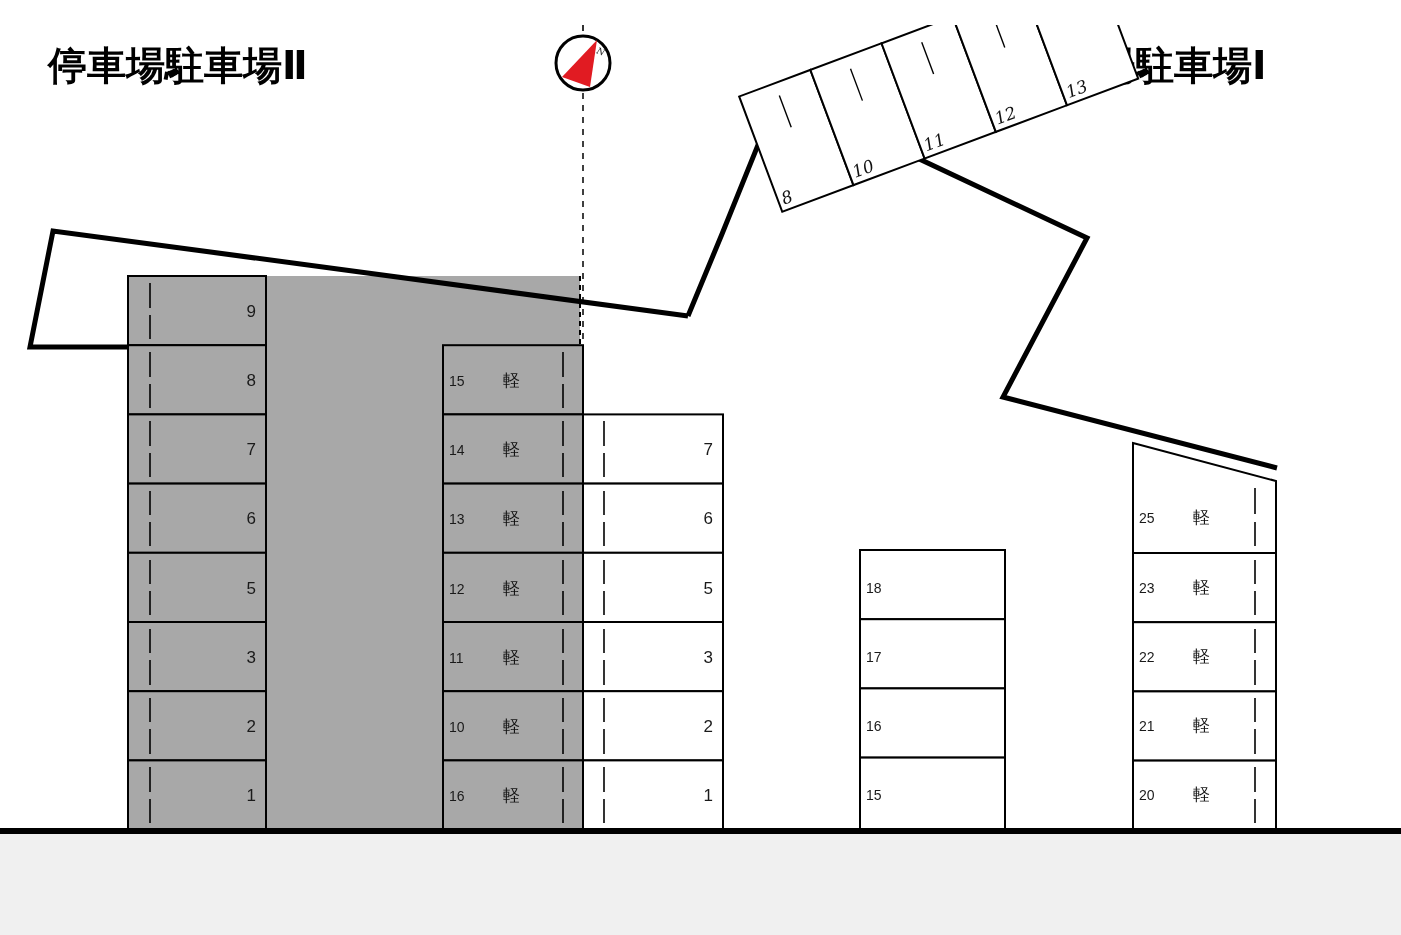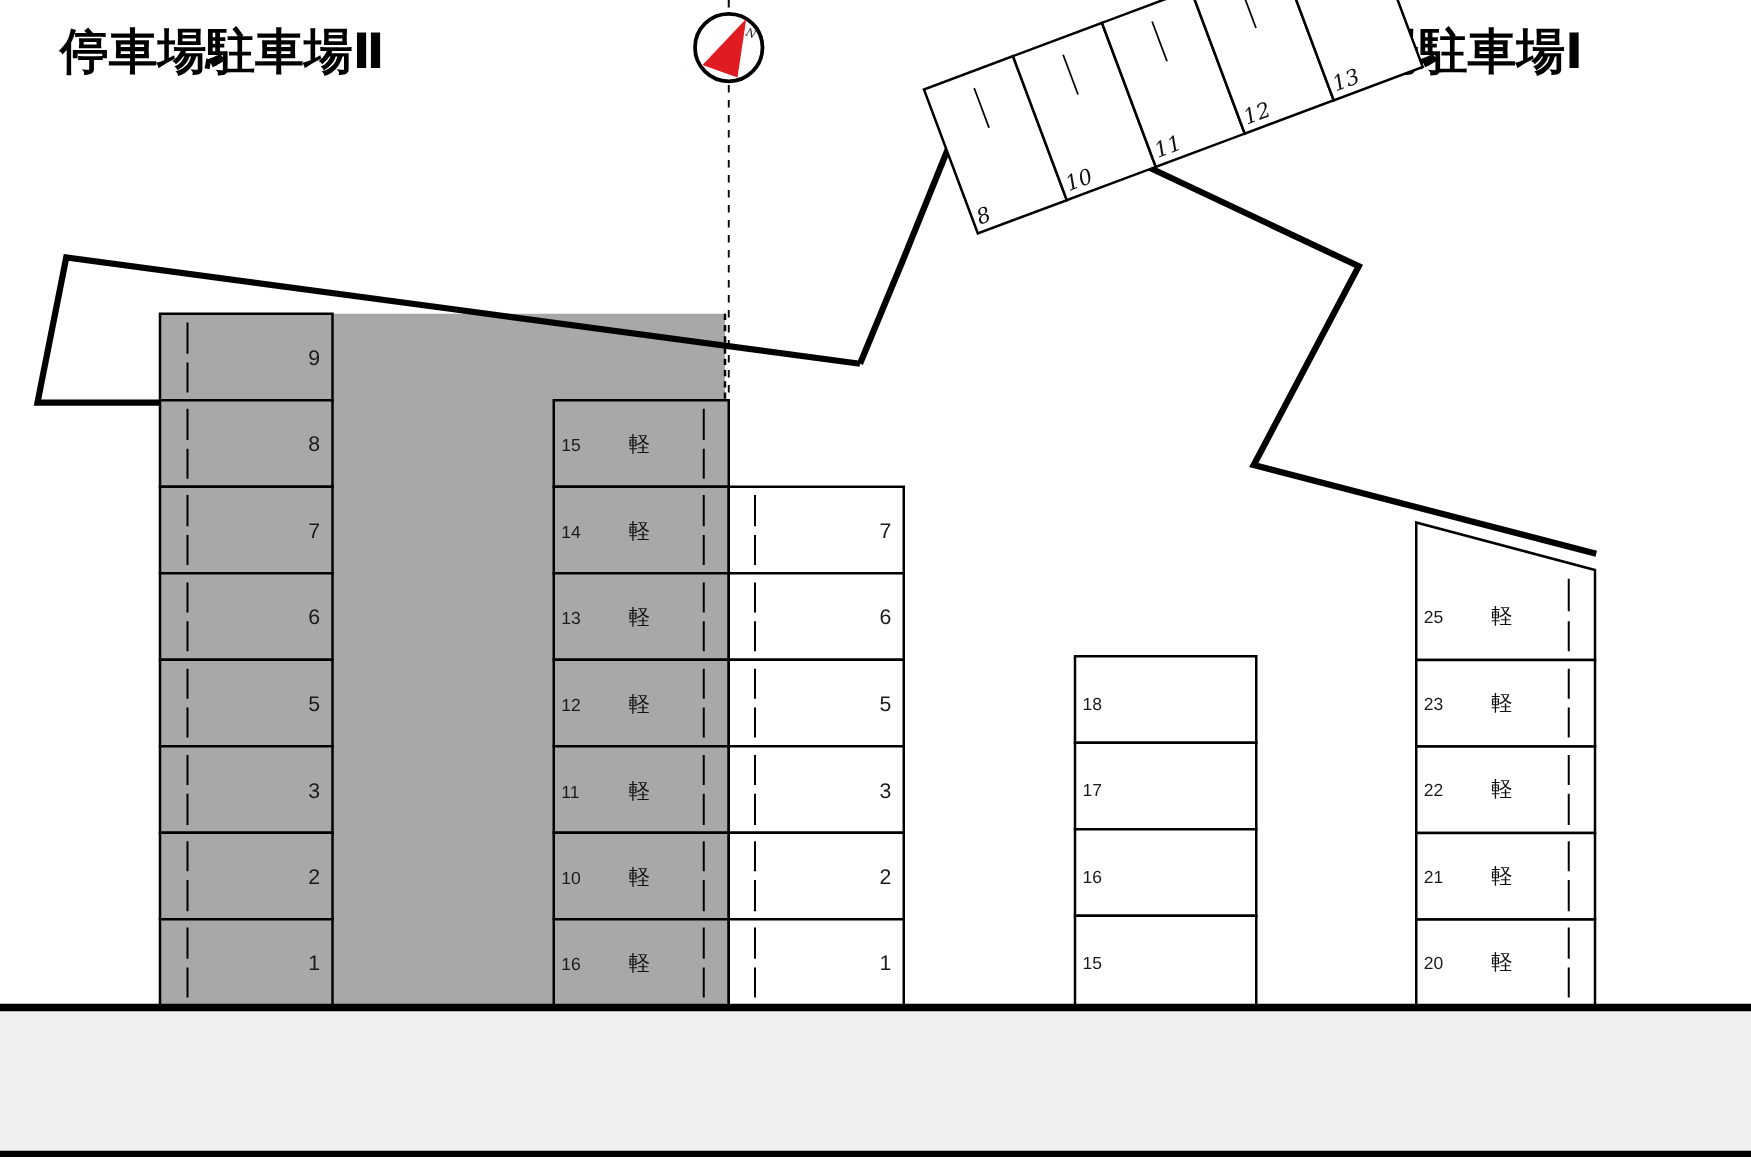--- a/index.html
+++ b/index.html
@@ -1,18 +1,18 @@
 <!DOCTYPE html>
 <html><head>
 <meta charset="utf-8">
 <style>
   html,body{margin:0;padding:0;background:#ffffff;}
   body{width:1401px;height:935px;overflow:hidden;
        font-family:"Liberation Sans","DejaVu Sans",sans-serif;}
-  #map{position:relative;width:1401px;height:854px;}
+  #map{position:relative;width:1401px;height:854px;margin-top:25px;}
   svg{display:block;}
   .title{font-family:"DejaVu Sans","Liberation Sans",sans-serif;
          font-weight:bold;font-size:39px;fill:#000;}
   .cellnum{font-family:"Liberation Sans","DejaVu Sans",sans-serif;
            font-size:17px;fill:#1a1a1a;}
   .cellnum-sm{font-family:"Liberation Sans","DejaVu Sans",sans-serif;
               font-size:14px;fill:#1a1a1a;}
   .kei{font-family:"DejaVu Sans","Liberation Sans",sans-serif;
        font-size:17px;fill:#111;}
   .diagnum{font-family:"DejaVu Serif","Liberation Serif",serif;

